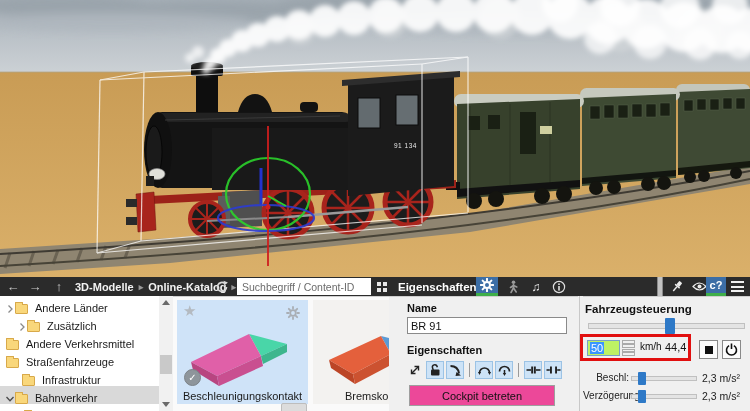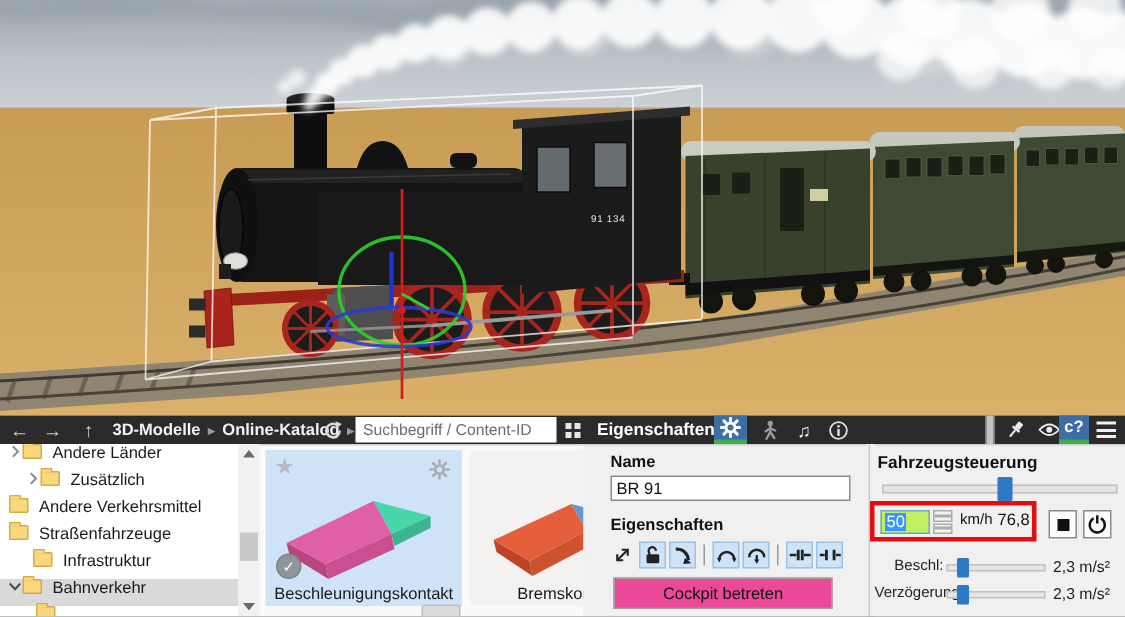--- a/index.html
+++ b/index.html
@@ -17,21 +17,21 @@
   .gridicon{display:grid;grid-template-columns:4px 4px;grid-template-rows:4px 4px;gap:2px;}
   .gridicon div{background:#e8e8e8;}
   .tb-active{background:#3c6ea6;border-bottom:3px solid #3fae49;box-sizing:border-box;}
   #props-title{position:absolute;left:398px;top:0;height:19px;display:flex;align-items:center;font-size:11.5px;font-weight:bold;color:#fff;}
   .tb-sep{position:absolute;left:657px;top:0;width:6px;height:19px;background:#c2c2c2;border-left:1px solid #8a8a8a;border-right:1px solid #8a8a8a;box-sizing:border-box;}
   .burger{display:flex;flex-direction:column;gap:2.5px;}
   .burger div{width:13px;height:2px;background:#f0f0f0;}
   .musicglyph{font-size:12px;color:#ededed;}
   
   #sidebar{position:absolute;left:0;top:296px;width:159px;height:115px;background:#fff;overflow:hidden;}
-  .tree-row{position:relative;height:18px;display:flex;align-items:flex-start;font-size:11px;color:#1a1a1a;white-space:nowrap;}
+  .tree-row{position:relative;height:18px;display:flex;align-items:flex-end;font-size:11px;color:#1a1a1a;white-space:nowrap;}
   .tree-row.sel{background:#d9d9d9;}
   .chev{width:10px;height:10px;margin-left:3px;flex:0 0 auto;}
   .folder{position:relative;width:13px;height:10px;background:#f9d77b;border:1px solid #d8a94a;border-radius:1px;flex:0 0 auto;box-sizing:border-box;}
   .folder::before{content:"";position:absolute;top:-3px;left:-1px;width:6px;height:2px;background:#f9d77b;border:1px solid #d8a94a;border-bottom:none;border-radius:1px 1px 0 0;}
   .tree-label{margin-left:7px;}
   
   #tree-scroll{position:absolute;left:159px;top:296px;width:14px;height:115px;background:#f1f1f1;}
   .sb-arrow{position:absolute;left:0;width:14px;height:13px;display:flex;align-items:center;justify-content:center;}
   .tri-up{width:0;height:0;border-left:4px solid transparent;border-right:4px solid transparent;border-bottom:5px solid #6a6a6a;}
   .tri-down{width:0;height:0;border-left:4px solid transparent;border-right:4px solid transparent;border-top:5px solid #6a6a6a;}
@@ -598,21 +598,21 @@
       </div>
       <div class="spinbtns">
         <div>
             <div class="tri-u"></div>
           </div>
         <div>
             <div class="tri-d"></div>
           </div>
       </div>
       <span id="kmh">km/h</span>
-      <span id="actual">76,8</span>
+      <span id="actual">44,4</span>
     </div>
 
     <div class="sqbtn" id="stop-btn">
       <div class="stopglyph"></div>
     </div>
     <div class="sqbtn" id="power-btn">
       <svg width="13" height="13" viewBox="0 0 13 13">
         <path d="M4.1,2.6 A5,5 0 1 0 8.9,2.6" stroke="#111" stroke-width="1.6" fill="none"></path>
         <line x1="6.5" y1="0.5" x2="6.5" y2="6" stroke="#111" stroke-width="1.6"></line>
       </svg>

